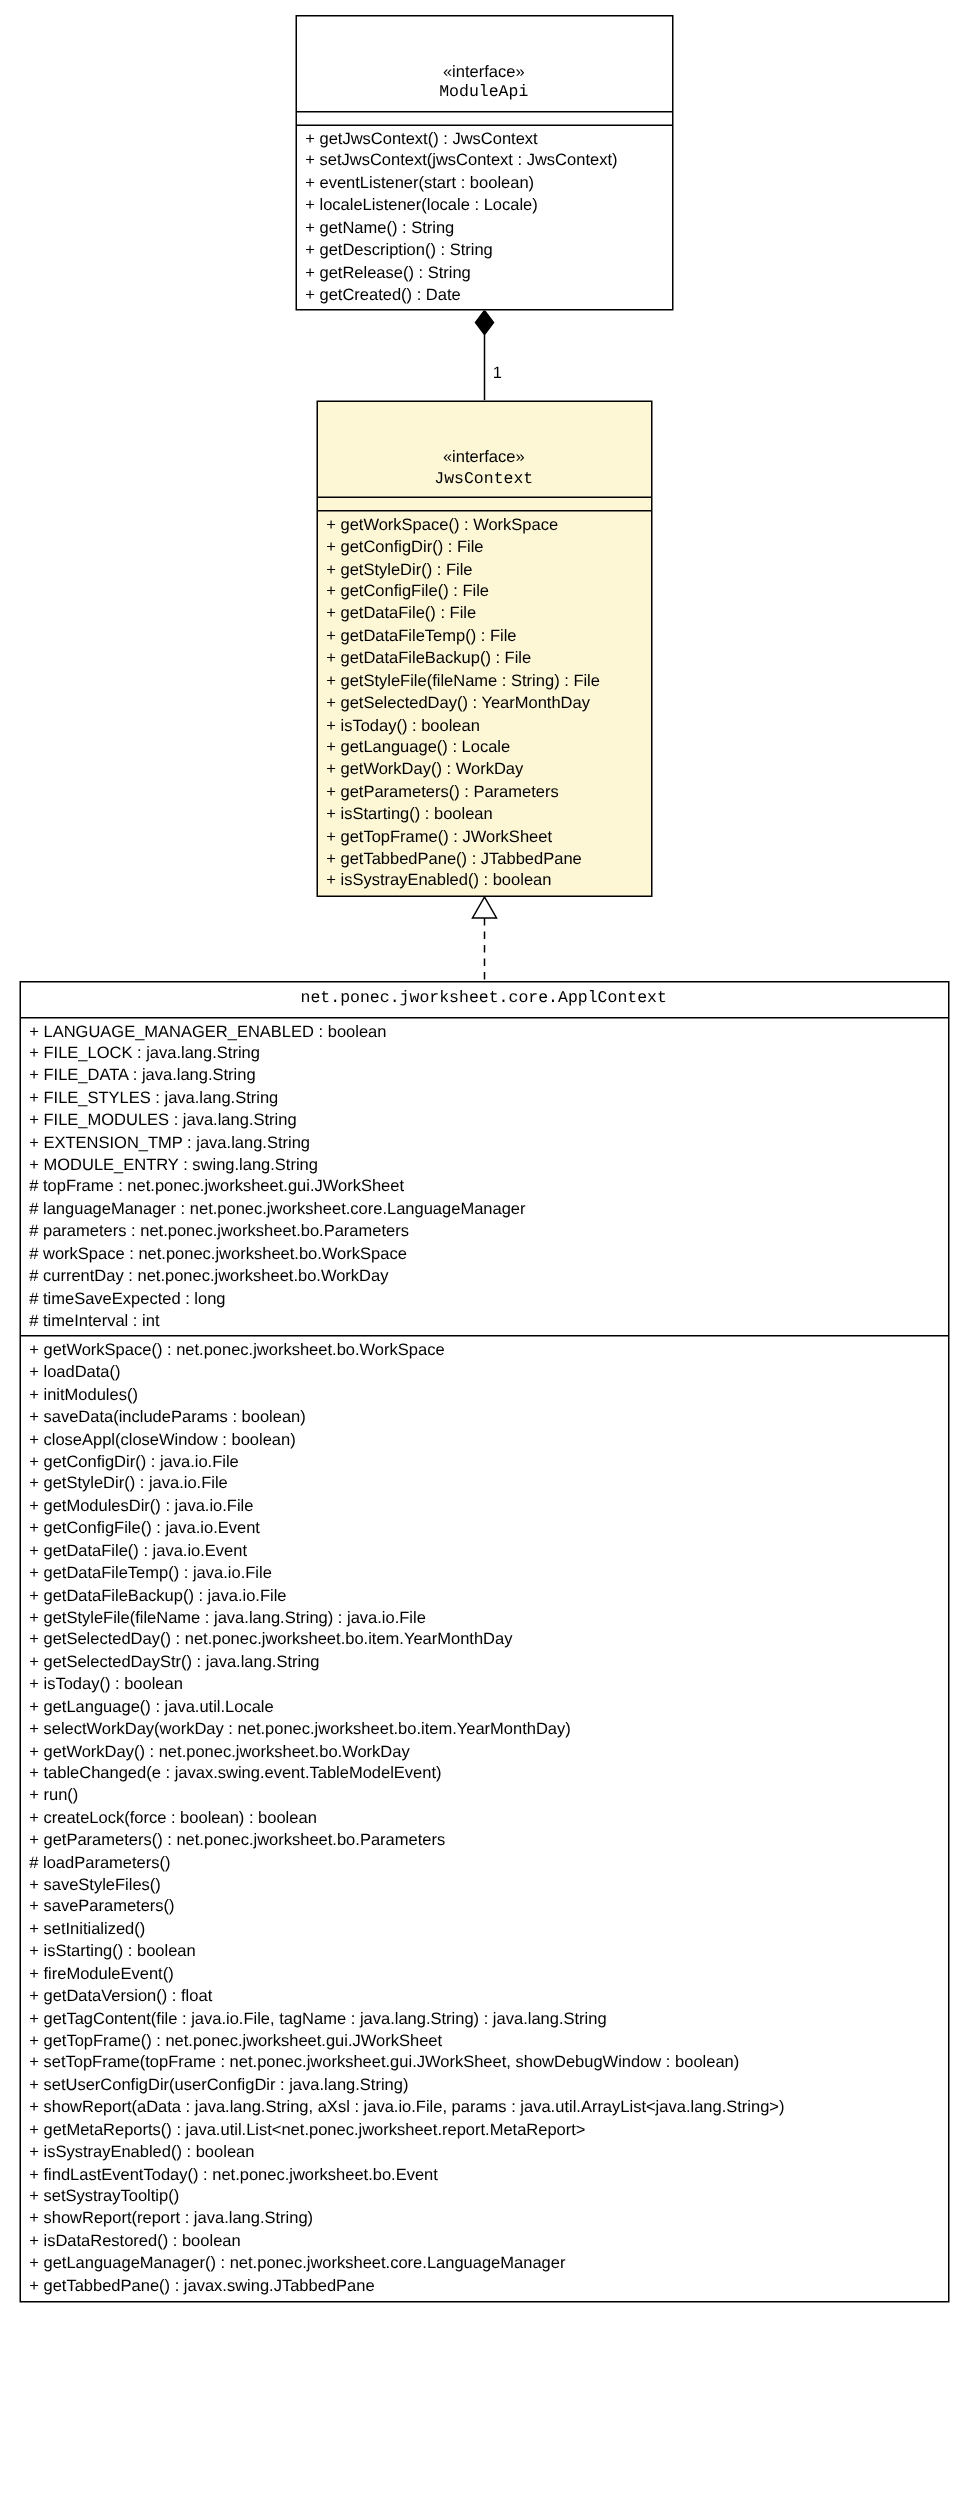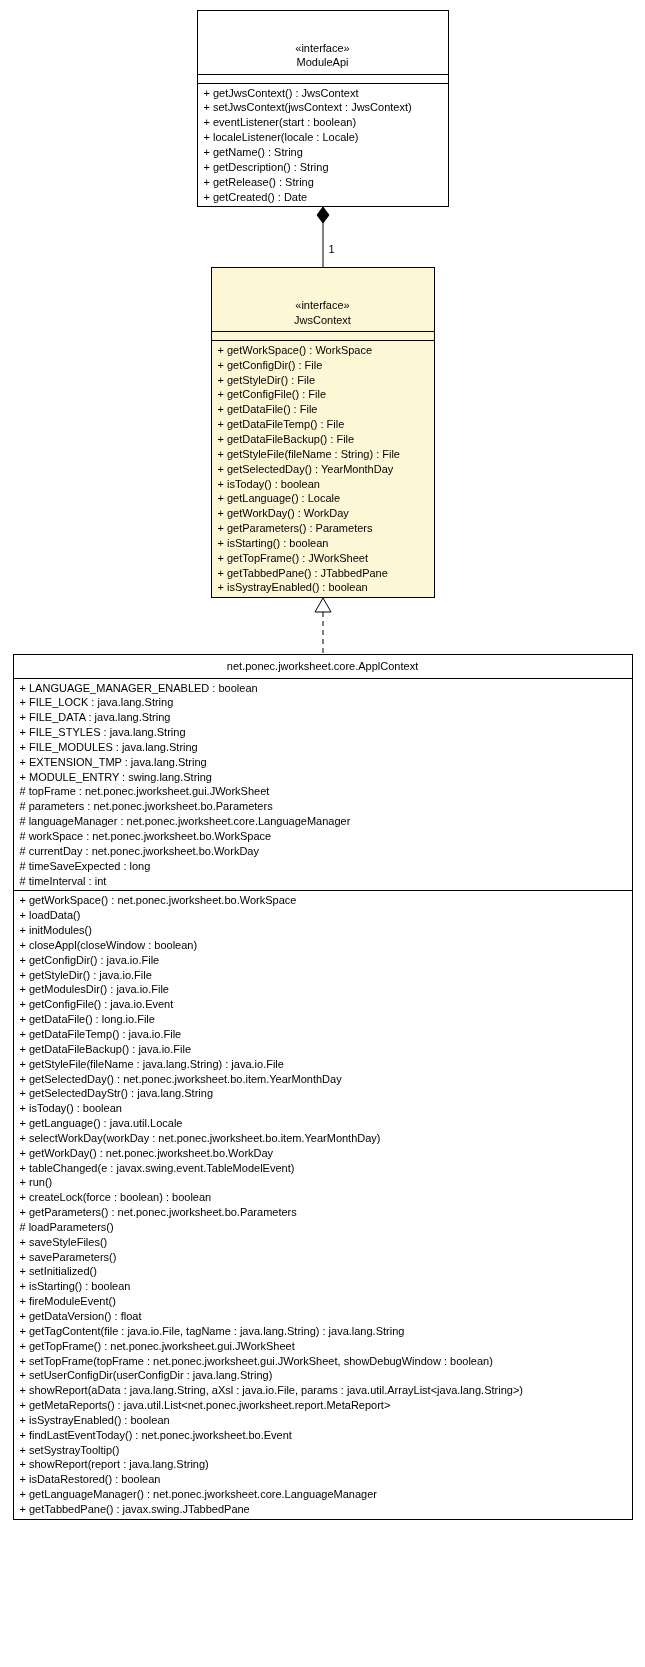--- a/index.html
+++ b/index.html
@@ -35,21 +35,21 @@
     min-height: 4px;
   }
   .uml-ops {
     padding: 2px 6px;
   }
   .uml-row {
     line-height: 1.35;
     white-space: nowrap;
   }
   .stereo { display:block;margin-top:26px; }
-  .name { display:block; }
+  .name { display:block;font-family:Liberation Mono, monospace; }
   svg.connector {
     position: absolute;
     left: 0;
     top: 0;
     pointer-events: none;
   }
   .mult {
     position: absolute;
     font-size: 11px;
     background: transparent;
@@ -126,37 +126,38 @@
     </div>
     <div class="uml-attrs" id="attrs-applcontext">
         <div class="uml-row">+ LANGUAGE_MANAGER_ENABLED : boolean</div>
         <div class="uml-row">+ FILE_LOCK : java.lang.String</div>
         <div class="uml-row">+ FILE_DATA : java.lang.String</div>
         <div class="uml-row">+ FILE_STYLES : java.lang.String</div>
         <div class="uml-row">+ FILE_MODULES : java.lang.String</div>
         <div class="uml-row">+ EXTENSION_TMP : java.lang.String</div>
         <div class="uml-row">+ MODULE_ENTRY : swing.lang.String</div>
         <div class="uml-row"># topFrame : net.ponec.jworksheet.gui.JWorkSheet</div>
+        <div class="uml-row"># languageManager : net.ponec.jworksheet.core.LanguageManager</div>
         <div class="uml-row"># parameters : net.ponec.jworksheet.bo.Parameters</div>
-        <div class="uml-row"># languageManager : net.ponec.jworksheet.core.LanguageManager</div>
         <div class="uml-row"># workSpace : net.ponec.jworksheet.bo.WorkSpace</div>
         <div class="uml-row"># currentDay : net.ponec.jworksheet.bo.WorkDay</div>
         <div class="uml-row"># timeSaveExpected : long</div>
         <div class="uml-row"># timeInterval : int</div>
       </div>
     <div class="uml-ops" id="ops-applcontext">
         <div class="uml-row">+ getWorkSpace() : net.ponec.jworksheet.bo.WorkSpace</div>
         <div class="uml-row">+ loadData()</div>
         <div class="uml-row">+ initModules()</div>
+        <div class="uml-row">+ saveData(includeParams : boolean)</div>
         <div class="uml-row">+ closeAppl(closeWindow : boolean)</div>
         <div class="uml-row">+ getConfigDir() : java.io.File</div>
         <div class="uml-row">+ getStyleDir() : java.io.File</div>
         <div class="uml-row">+ getModulesDir() : java.io.File</div>
         <div class="uml-row">+ getConfigFile() : java.io.Event</div>
-        <div class="uml-row">+ getDataFile() : long.io.File</div>
+        <div class="uml-row">+ getDataFile() : java.io.Event</div>
         <div class="uml-row">+ getDataFileTemp() : java.io.File</div>
         <div class="uml-row">+ getDataFileBackup() : java.io.File</div>
         <div class="uml-row">+ getStyleFile(fileName : java.lang.String) : java.io.File</div>
         <div class="uml-row">+ getSelectedDay() : net.ponec.jworksheet.bo.item.YearMonthDay</div>
         <div class="uml-row">+ getSelectedDayStr() : java.lang.String</div>
         <div class="uml-row">+ isToday() : boolean</div>
         <div class="uml-row">+ getLanguage() : java.util.Locale</div>
         <div class="uml-row">+ selectWorkDay(workDay : net.ponec.jworksheet.bo.item.YearMonthDay)</div>
         <div class="uml-row">+ getWorkDay() : net.ponec.jworksheet.bo.WorkDay</div>
         <div class="uml-row">+ tableChanged(e : javax.swing.event.TableModelEvent)</div>

